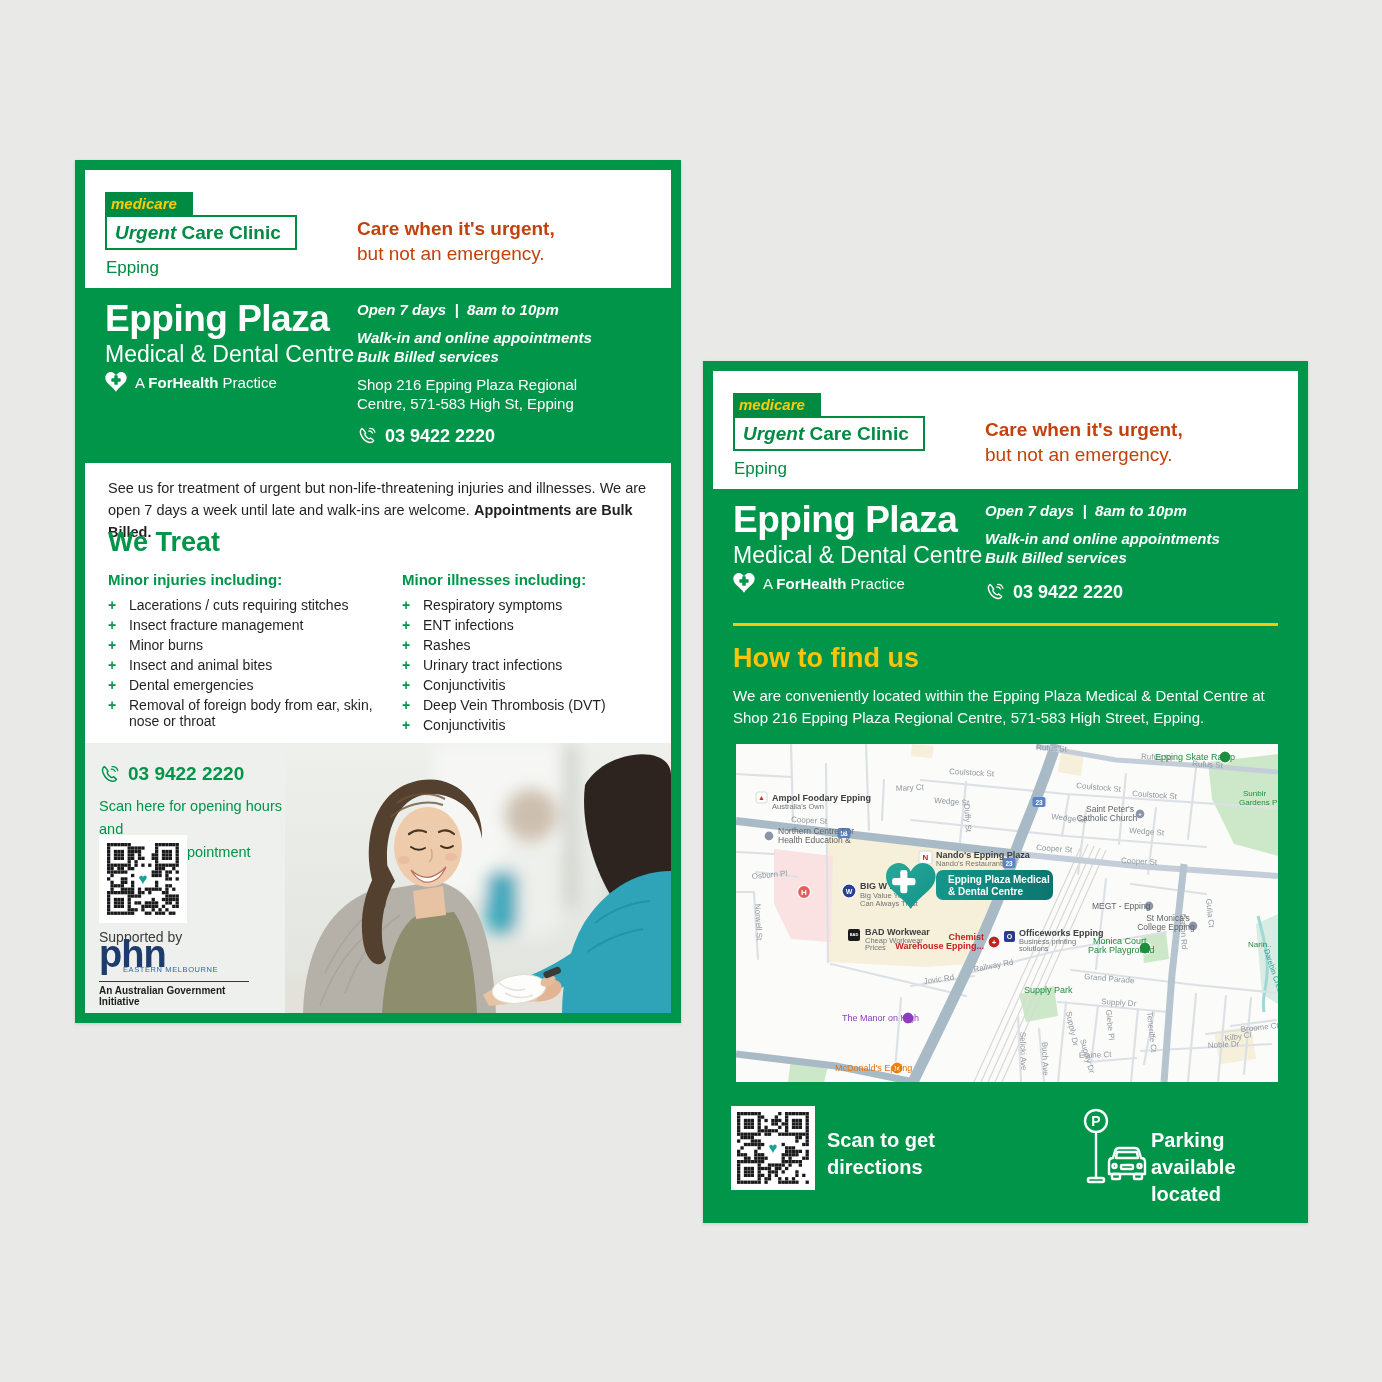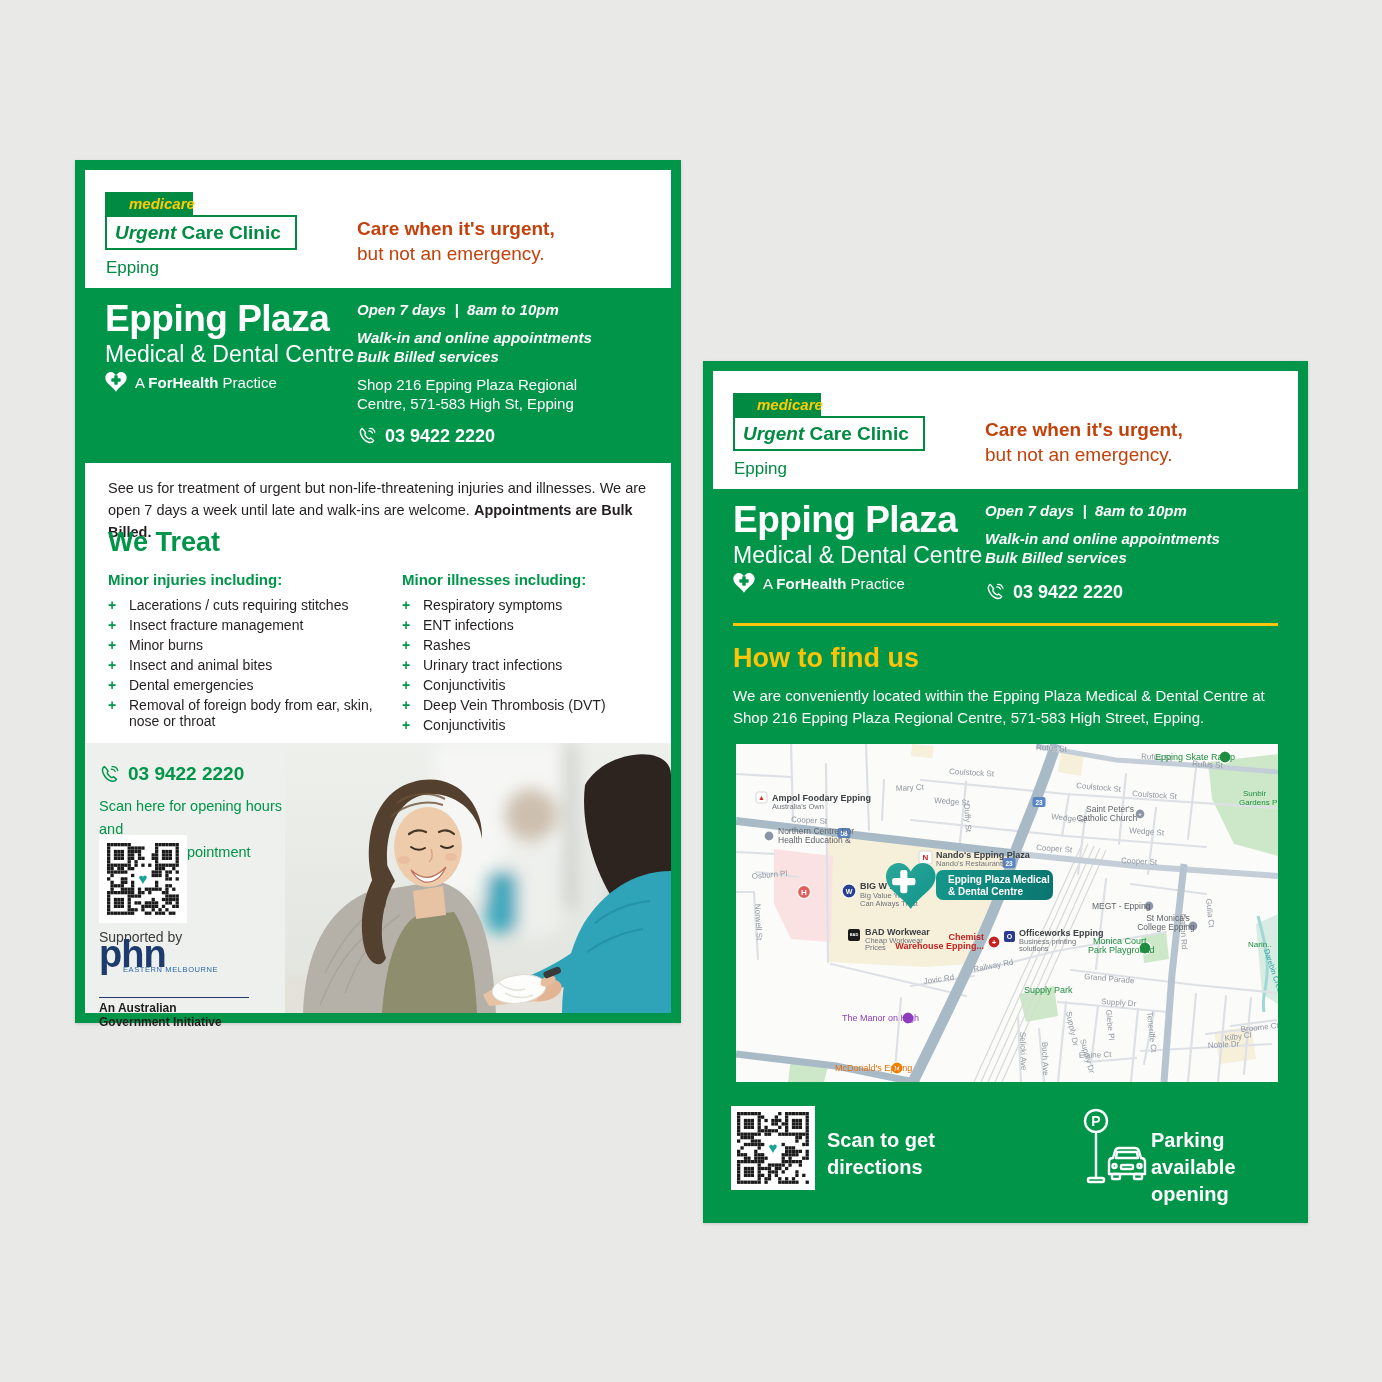--- a/index.html
+++ b/index.html
@@ -3,21 +3,21 @@
 <meta charset="utf-8">
 <style>
   html,body{margin:0;padding:0;}
   body{width:1382px;height:1382px;background:#e9e9e7;position:relative;overflow:hidden;
        font-family:"Liberation Sans", sans-serif; -webkit-font-smoothing:antialiased;}
   .flyer{position:absolute;background:#009549;box-shadow:0 1px 3px rgba(0,0,0,.15);}
   #flyer-left{left:75px;top:160px;width:606px;height:863px;}
   #flyer-right{left:703px;top:361px;width:605px;height:862px;}
   .hdr{position:absolute;left:10px;top:10px;right:10px;height:118px;background:#ffffff;}
   .medicare-badge{position:absolute;left:20px;top:22px;width:88px;height:23px;background:#008a42;
-      color:#ffcb05;font-style:italic;font-weight:bold;font-size:15px;line-height:23px;padding-left:24px;box-sizing:border-box;}
+      color:#ffcb05;font-style:italic;font-weight:bold;font-size:15px;line-height:23px;padding-left:6px;box-sizing:border-box;}
   .ucc-box{position:absolute;left:20px;top:45px;width:192px;height:35px;border:2px solid #008a42;background:#fff;
       box-sizing:border-box;color:#008a42;font-size:19px;line-height:31px;padding-left:8px;white-space:nowrap;}
   .ucc-box .it{font-style:italic;font-weight:bold;}
   .ucc-box .b{font-weight:bold;}
   .hdr-loc{position:absolute;left:21px;top:88px;color:#008a42;font-size:17px;}
   .tagline{position:absolute;left:272px;top:46px;color:#c2410c;font-size:19px;line-height:25px;}
   .tagline .b{font-weight:bold;}
   .band{position:absolute;left:0;top:128px;right:0;color:#fff;}
   .band-title{position:absolute;left:30px;top:10px;font-size:37px;font-weight:bold;letter-spacing:-.5px;}
   .band-sub{position:absolute;left:30px;top:53px;font-size:23px;font-weight:normal;}
@@ -42,21 +42,21 @@
   .gray-panel{position:absolute;left:0;top:0;width:200px;height:100%;background:#edf0ed;z-index:2;}
   .g-phone{position:absolute;left:14px;top:20px;display:flex;align-items:center;gap:8px;color:#009549;font-weight:bold;font-size:19px;}
   .g-scan{position:absolute;left:14px;top:52px;color:#009549;font-size:14.5px;line-height:23px;}
   .qr-box{position:absolute;left:14px;top:92px;width:88px;height:88px;background:#fff;display:flex;align-items:center;justify-content:center;}
   .qr-wrap{position:relative;width:72px;height:72px;}
   .qr-heart{position:absolute;left:50%;top:50%;transform:translate(-50%,-52%);color:#17a398;font-size:15px;}
   .supported{position:absolute;left:14px;top:186px;font-size:14px;color:#3a3a3a;}
   .phn{position:absolute;left:14px;top:194px;width:165px;color:#1d3c6d;}
   .phn .word{font-size:38px;font-weight:bold;letter-spacing:-1px;line-height:34px;}
   .phn .region{font-size:7.5px;letter-spacing:.6px;color:#2b67ad;margin:-6px 0 0 24px;}
-  .phn .tag{display:block;margin-top:23px;border-top:1px solid #1d3c6d;padding-top:3px;font-size:12px;font-weight:bold;color:#1d1d1b;width:150px;}
+  .phn .tag{display:block;margin-top:7px;border-top:1px solid #1d3c6d;padding-top:3px;font-size:10px;font-weight:bold;color:#1d1d1b;width:150px;}
   .photo{position:absolute;left:200px;top:0;width:386px;height:270px;}
   
   .gold-line{position:absolute;left:30px;right:30px;top:262px;height:3px;background:#fdc50b;}
   .find-title{position:absolute;left:30px;top:282px;font-size:27px;font-weight:bold;color:#fdc408;}
   .find-body{position:absolute;left:30px;top:324px;width:545px;color:#fff;font-size:15px;line-height:22px;}
   .map-wrap{position:absolute;left:33px;top:383px;width:542px;height:338px;background:#fbfbf9;overflow:hidden;}
   .rqr-box{position:absolute;left:28px;top:745px;width:84px;height:84px;background:#fff;display:flex;align-items:center;justify-content:center;}
   .r-scan{position:absolute;left:124px;top:766px;color:#fff;font-weight:bold;font-size:20px;line-height:27px;}
   .park-icon{position:absolute;left:380px;top:747px;}
   .r-park{position:absolute;left:448px;top:766px;color:#fff;font-weight:bold;font-size:20px;line-height:27px;}
@@ -967,15 +967,15 @@
       <rect x="29" y="66" width="8" height="5" rx="1"></rect>
       <rect x="51" y="66" width="8" height="5" rx="1"></rect>
       <circle cx="31.5" cy="58" r="2"></circle>
       <circle cx="56.5" cy="58" r="2"></circle>
       <rect x="38" y="57" width="12" height="4" rx="1"></rect>
     </g>
     <text x="13" y="18" text-anchor="middle" fill="#ffffff" font-size="14" font-weight="bold" font-family="Liberation Sans, sans-serif">P</text>
   </svg>
   <div class="r-park">
     <div>Parking</div>
-      <div>available opening</div>
+      <div>available located</div>
   </div>
 </div>
 
 </body></html>

